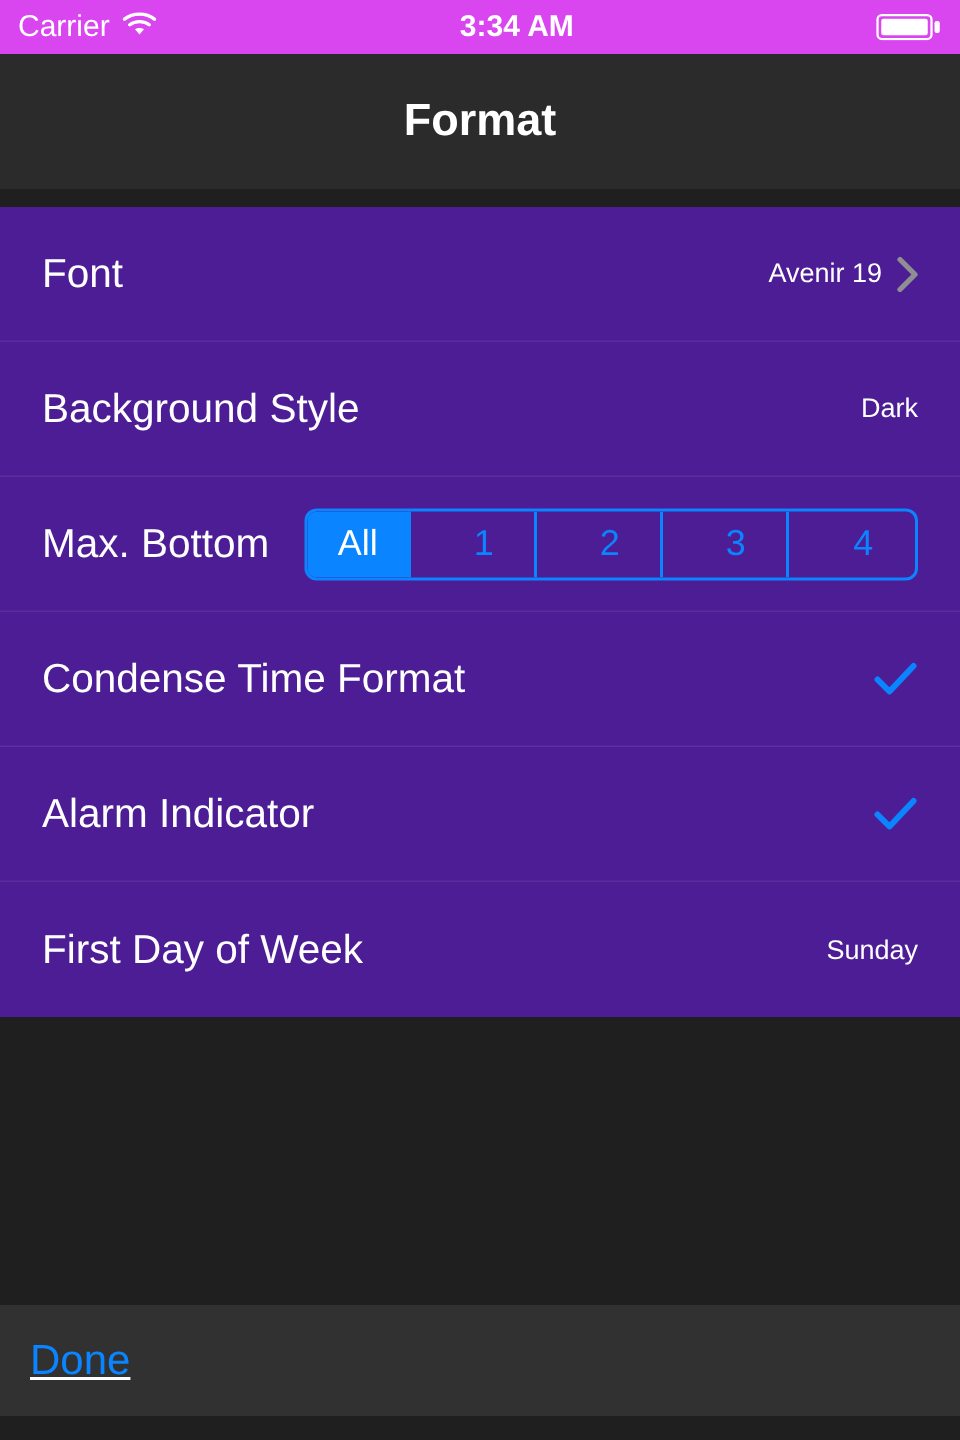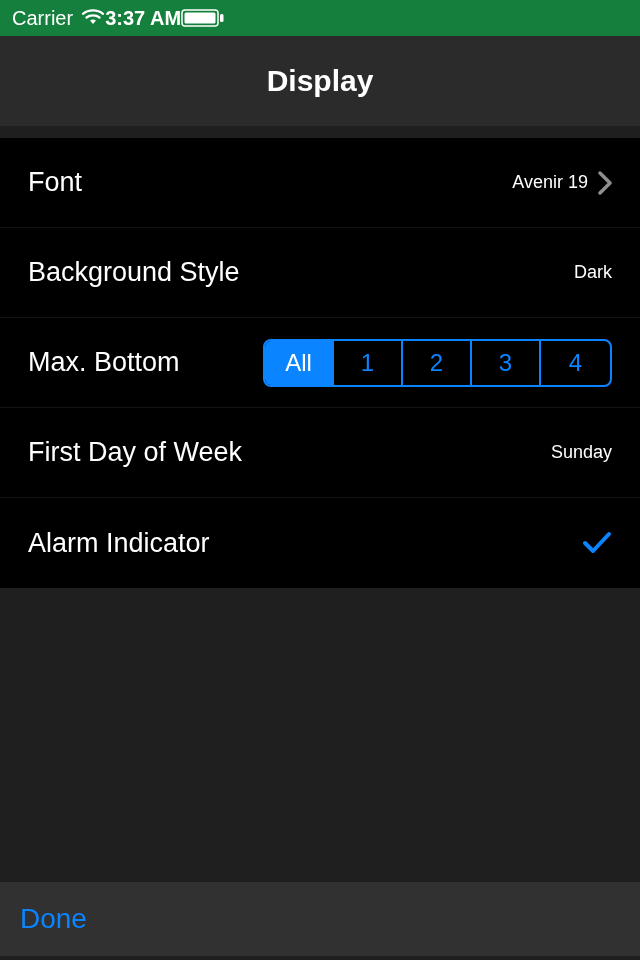--- a/index.html
+++ b/index.html
@@ -6,23 +6,24 @@
   html, body { width: 640px; height: 960px; overflow: hidden; }
   body {
     background: #1f1f1f;
     font-family: -apple-system, "Helvetica Neue", Arial, sans-serif;
     color: #ffffff;
   }
 
   
   .status-bar {
     height: 36px;
-    background: #15803d;
-    display: flex;
-    align-items: center;
+    background: #d946ef;
+    display: flex;
+    align-items: center;
+    justify-content: space-between;
     padding: 0 12px;
     font-size: 20px;
     font-weight: 500;
     color: #ffffff;
   }
   .status-left { display: flex; align-items: center; gap: 8px; }
   .status-center { font-weight: 600; }
   .status-right { display: flex; align-items: center; }
 
   
@@ -35,21 +36,21 @@
   }
   .nav-title {
     font-size: 30px;
     font-weight: 700;
     color: #ffffff;
   }
 
   
   .settings-list {
     margin-top: 12px;
-    background: #000000;
+    background: #4c1d95;
     display: flex;
     flex-direction: column;
   }
   .row {
     height: 90px;
     display: flex;
     align-items: center;
     padding: 0 28px;
     border-bottom: 1px solid rgba(255,255,255,0.08);
   }
@@ -74,20 +75,21 @@
   }
   .chevron svg { display: block; }
 
   
   .segmented {
     display: flex;
     border: 2px solid #0a84ff;
     border-radius: 8px;
     overflow: hidden;
     height: 48px;
+    gap: 15px;
   }
   .segmented .seg {
     width: 69px;
     display: flex;
     align-items: center;
     justify-content: center;
     font-size: 24px;
     color: #0a84ff;
     border-right: 2px solid #0a84ff;
     background: transparent;
@@ -103,27 +105,28 @@
     height: 30px;
     display: flex;
     align-items: center;
     justify-content: center;
   }
 
   
   .toolbar {
     position: absolute;
     left: 0;
-    bottom: 4px;
+    bottom: 16px;
     width: 100%;
     height: 74px;
     background: #313131;
     display: flex;
     align-items: center;
     padding: 0 20px;
+    text-decoration: underline;
   }
   .toolbar-btn {
     font-size: 28px;
     color: #0a84ff;
     font-weight: 400;
   }
 </style>
 </head>
 <body>
 
@@ -131,32 +134,32 @@
   <div class="status-left">
     <span>Carrier</span>
     <span>
       <svg width="24" height="18" viewBox="0 0 24 18">
         <path d="M12 17 L9 13.5 C10.7 12.3 13.3 12.3 15 13.5 Z" fill="#fff"></path>
         <path d="M5.5 10.5 C9 7.7 15 7.7 18.5 10.5" stroke="#fff" stroke-width="2.3" fill="none" stroke-linecap="round"></path>
         <path d="M2 6.8 C7.5 2.3 16.5 2.3 22 6.8" stroke="#fff" stroke-width="2.3" fill="none" stroke-linecap="round"></path>
       </svg>
     </span>
   </div>
-  <div class="status-center">3:37 AM</div>
+  <div class="status-center">3:34 AM</div>
   <div class="status-right">
     <svg width="44" height="18" viewBox="0 0 44 18">
       <rect x="1" y="1" width="36" height="16" rx="3" ry="3" fill="none" stroke="#fff" stroke-width="1.5"></rect>
       <rect x="3.5" y="3.5" width="31" height="11" rx="1.5" fill="#fff"></rect>
       <rect x="39" y="5" width="3.5" height="8" rx="1.5" fill="#fff"></rect>
     </svg>
   </div>
 </div>
 
 <div class="nav-bar">
-  <div class="nav-title">Display</div>
+  <div class="nav-title">Format</div>
 </div>
 
 <div class="settings-list">
 
   <div class="row">
     <span class="row-label">Font</span>
     <span class="row-spacer"></span>
     <span class="row-value">Avenir 19</span>
     <span class="chevron">
       <svg width="14" height="24" viewBox="0 0 14 24">
@@ -178,34 +181,43 @@
     <div class="segmented">
       <div class="seg active">All</div>
       <div class="seg">1</div>
       <div class="seg">2</div>
       <div class="seg">3</div>
       <div class="seg">4</div>
     </div>
   </div>
 
 
-
-  <div class="row">
-    <span class="row-label">First Day of Week</span>
-    <span class="row-spacer"></span>
-    <span class="row-value" style="margin-right:0">Sunday</span>
-  </div>
-
-  <div class="row">
-    <span class="row-label">Alarm Indicator</span>
+  <div class="row">
+    <span class="row-label">Condense Time Format</span>
     <span class="row-spacer"></span>
     <span class="check">
       <svg width="30" height="24" viewBox="0 0 30 24">
           <path d="M3 12 L11 20 L27 3" stroke="#0a84ff" stroke-width="4" fill="none" stroke-linecap="round" stroke-linejoin="round"></path>
         </svg>
     </span>
   </div>
 
+  <div class="row">
+    <span class="row-label">Alarm Indicator</span>
+    <span class="row-spacer"></span>
+    <span class="check">
+      <svg width="30" height="24" viewBox="0 0 30 24">
+          <path d="M3 12 L11 20 L27 3" stroke="#0a84ff" stroke-width="4" fill="none" stroke-linecap="round" stroke-linejoin="round"></path>
+        </svg>
+    </span>
+  </div>
+
+  <div class="row">
+    <span class="row-label">First Day of Week</span>
+    <span class="row-spacer"></span>
+    <span class="row-value" style="margin-right:0">Sunday</span>
+  </div>
+
 </div>
 
 <div class="toolbar">
   <span class="toolbar-btn">Done</span>
 </div>
 
 </body></html>

